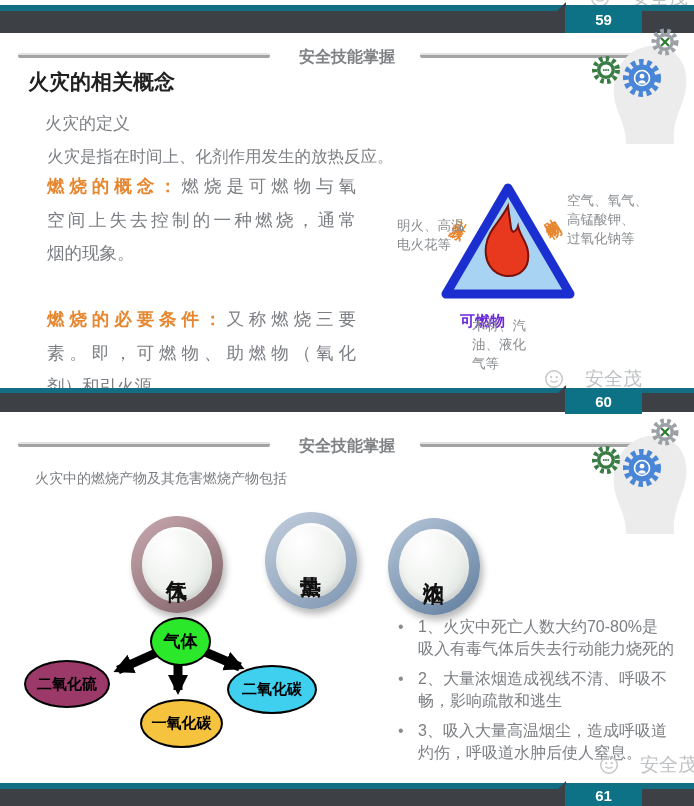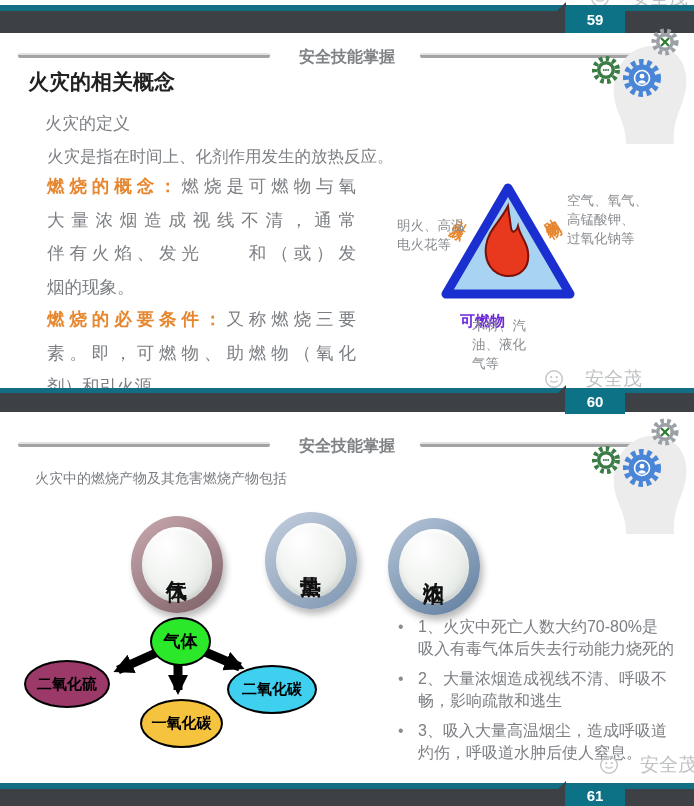--- a/index.html
+++ b/index.html
@@ -3,21 +3,21 @@
 <meta charset="utf-8">
 <style>
   html,body{margin:0;padding:0;background:#fff;}
   #canvas{position:relative;width:694px;height:806px;overflow:hidden;background:#fff;
           font-family:"Liberation Sans",sans-serif;color:#7c7f83;}
   .abs{position:absolute;}
 
   
   .teal-line{position:absolute;left:0;width:694px;height:6px;background:#136e84;}
   .dark-bar{position:absolute;left:0;width:694px;background:#3d4145;}
-  .page-badge{position:absolute;left:565px;width:60px;background:#0d7286;color:#fff;
+  .page-badge{position:absolute;left:565px;width:77px;background:#0d7286;color:#fff;
               font-weight:bold;font-size:15px;text-align:center;}
   .badge-notch{position:absolute;left:557px;width:0;height:0;
                border-bottom:9px solid #3d4145;border-left:9px solid transparent;}
 
   
   .hline{position:absolute;height:5px;background:linear-gradient(#e2e2e2 0 45%,#a3a3a3 45% 100%);border-radius:2px;}
   .htitle{position:absolute;width:160px;text-align:center;font-weight:bold;font-size:16px;color:#7f8285;}
 
   .slide-title1{position:absolute;left:28px;top:68px;font-size:21px;font-weight:bold;color:#212121;}
   .subtitle{position:absolute;left:45px;top:112px;font-size:17px;color:#7c7f83;}
@@ -115,22 +115,21 @@
         <path d="M-3.8,5.5 C-3.8,1.2 3.8,1.2 3.8,5.5 Z" fill="#fff"></path>
       </g>
     </svg>
 
     <div class="slide-title1">火灾的相关概念</div>
     <div class="subtitle">火灾的定义</div>
     <div class="intro">火灾是指在时间上、化剂作用发生的放热反应。</div>
 
     <div class="para" style="top:170px;">
       <div class="jline"><span class="olabel">燃烧的概念：</span><span>燃烧是可燃物与氧</span></div>
-      <div class="jline">大量浓烟造成视线不清，通常</div>
-      <div class="jline">伴有火焰、发光　　和（或）发</div>
+      <div class="jline">空间上失去控制的一种燃烧，通常</div>
       <div class="jline-end">烟的现象。</div>
     </div>
 
     <div class="para" style="top:303px;">
       <div class="jline"><span class="olabel">燃烧的必要条件：</span><span>又称燃烧三要</span></div>
       <div class="jline">素。即，可燃物、助燃物（氧化</div>
       <div class="jline-end">剂）和引火源</div>
     </div>
 
     <svg class="abs" style="left:438px;top:180px;" width="140" height="122" viewBox="0 0 140 122">

